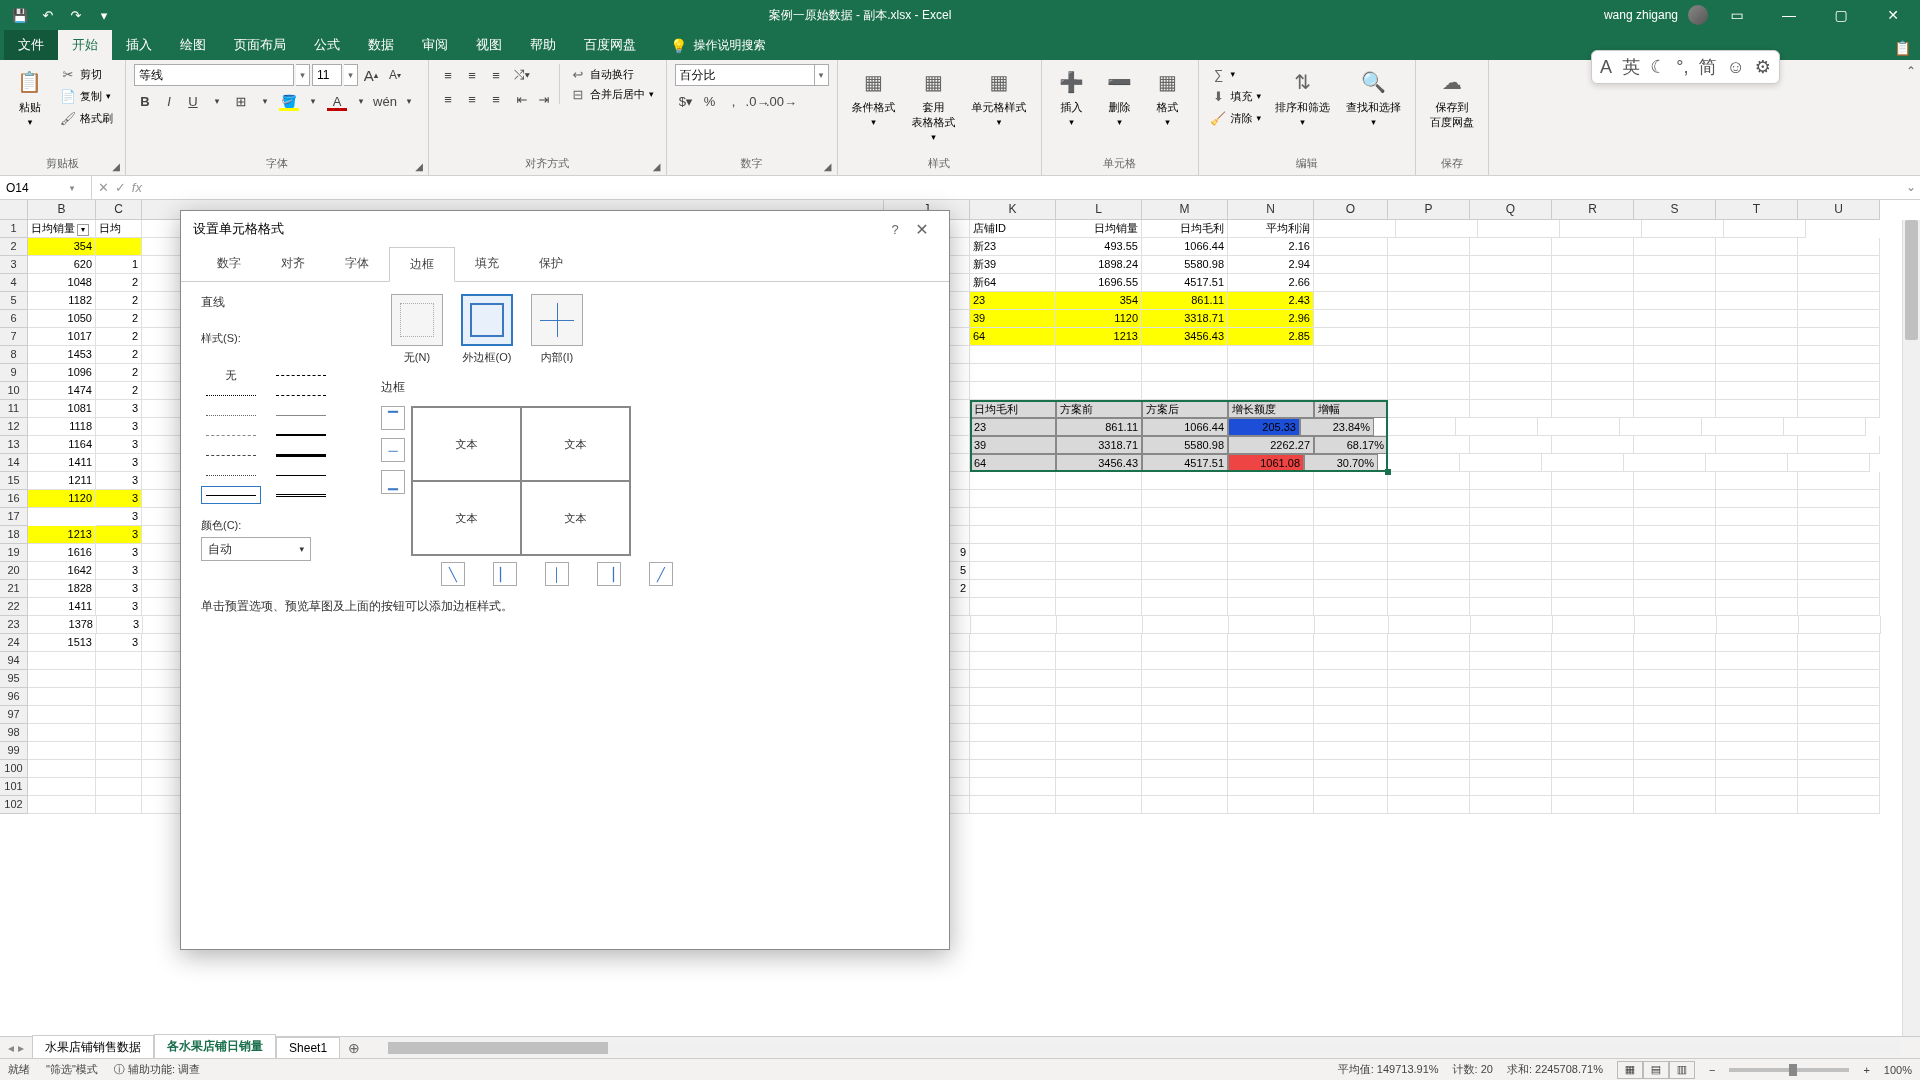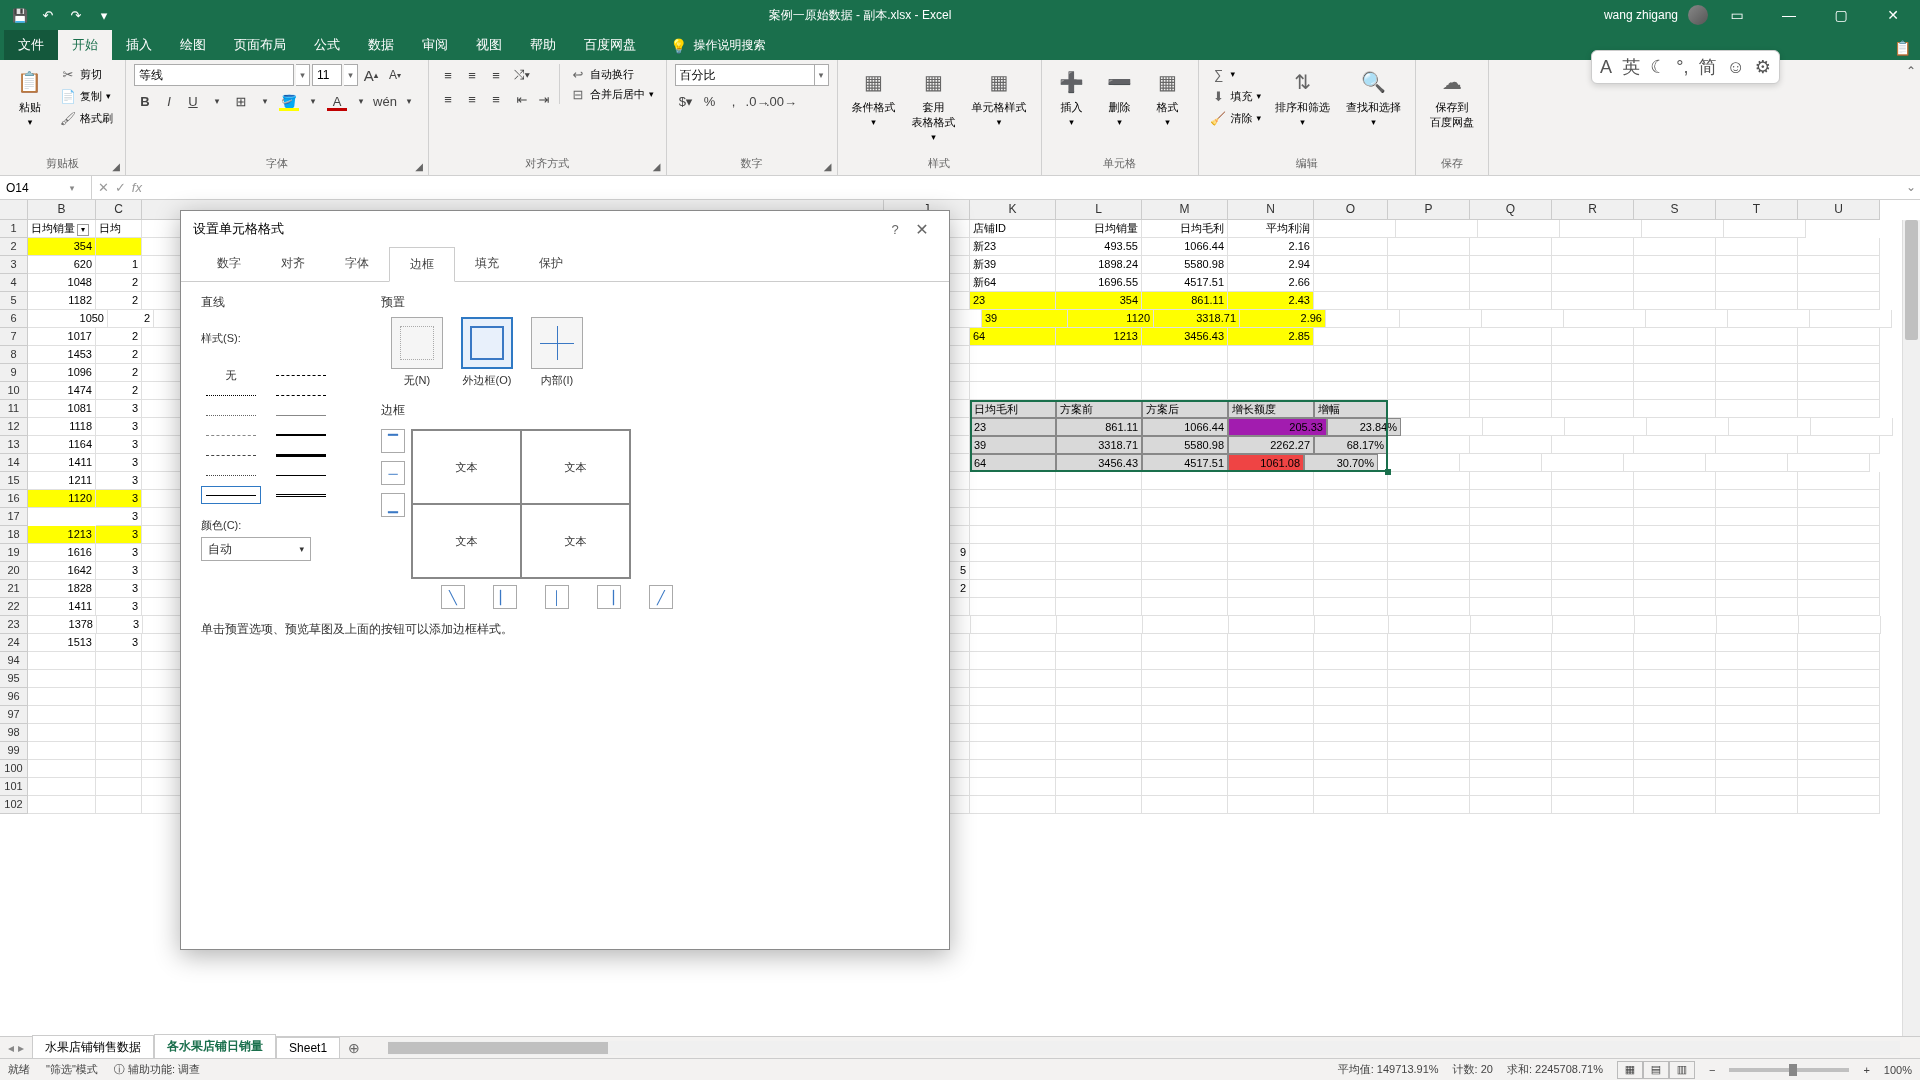--- a/index.html
+++ b/index.html
@@ -529,21 +529,21 @@
         <div class="cell r yellow" style="width: 86px;">2.43</div>
         <div class="cell " style="width: 74px;"></div>
         <div class="cell " style="width: 82px;"></div>
         <div class="cell " style="width: 82px;"></div>
         <div class="cell " style="width: 82px;"></div>
         <div class="cell " style="width: 82px;"></div>
         <div class="cell " style="width: 82px;"></div>
         <div class="cell " style="width: 82px;"></div>
       </div>
       <div class="row">
-        <div class="cell r " style="width: 80px;">1050</div>
+        <div class="cell r " style="width: 68px;">1050</div>
         <div class="cell r " style="width: 46px;">2</div>
         <div class="cell " style="width: 742px;"></div>
         <div class="cell " style="width: 86px;"></div>
         <div class="cell yellow" style="width: 86px;">39</div>
         <div class="cell r yellow" style="width: 86px;">1120</div>
         <div class="cell r yellow" style="width: 86px;">3318.71</div>
         <div class="cell r yellow" style="width: 86px;">2.96</div>
         <div class="cell " style="width: 74px;"></div>
         <div class="cell " style="width: 82px;"></div>
         <div class="cell " style="width: 82px;"></div>
@@ -638,21 +638,21 @@
         <div class="cell " style="width: 82px;"></div>
       </div>
       <div class="row">
         <div class="cell r " style="width: 68px;">1118</div>
         <div class="cell r " style="width: 46px;">3</div>
         <div class="cell " style="width: 742px;"></div>
         <div class="cell " style="width: 86px;"></div>
         <div class="cell " style="width: 86px; background: rgb(217, 217, 217); border: 1px solid rgb(136, 136, 136);">23</div>
         <div class="cell r" style="width: 86px; background: rgb(217, 217, 217); border: 1px solid rgb(136, 136, 136);">861.11</div>
         <div class="cell r" style="width: 86px; background: rgb(217, 217, 217); border: 1px solid rgb(136, 136, 136);">1066.44</div>
-        <div class="cell r" style="width: 99px; background: #a21caf; border: 1px solid rgb(136, 136, 136);">205.33</div>
+        <div class="cell r" style="width: 72px; background: #1d4ed8; border: 1px solid rgb(136, 136, 136);">205.33</div>
         <div class="cell r" style="width: 74px; background: rgb(217, 217, 217); border: 1px solid rgb(136, 136, 136);">23.84%</div>
         <div class="cell " style="width: 82px;"></div>
         <div class="cell " style="width: 82px;"></div>
         <div class="cell " style="width: 82px;"></div>
         <div class="cell " style="width: 82px;"></div>
         <div class="cell " style="width: 82px;"></div>
         <div class="cell " style="width: 82px;"></div>
       </div>
       <div class="row">
         <div class="cell r " style="width: 68px;">1164</div>
@@ -1120,21 +1120,20 @@
         <div class="color-row">
           <div style="font-size:11px;margin-bottom:4px">颜色(C):</div>
           <div class="color-select">
               <span>自动</span>
               <span style="font-size:9px">▾</span>
             </div>
         </div>
       </div>
 
       <div style="flex:1">
-        <div class="dlg-section-title">预置</div>
         <div class="presets">
           <div class="preset">
             <div class="preset-box">
                 <div class="preset-inner" style="border:1px dotted #aaa"></div>
               </div>
             <div class="preset-label">无(N)</div>
           </div>
           <div class="preset">
             <div class="preset-box sel">
                 <div class="preset-inner" style="border:2px solid #3a78c4"></div>

